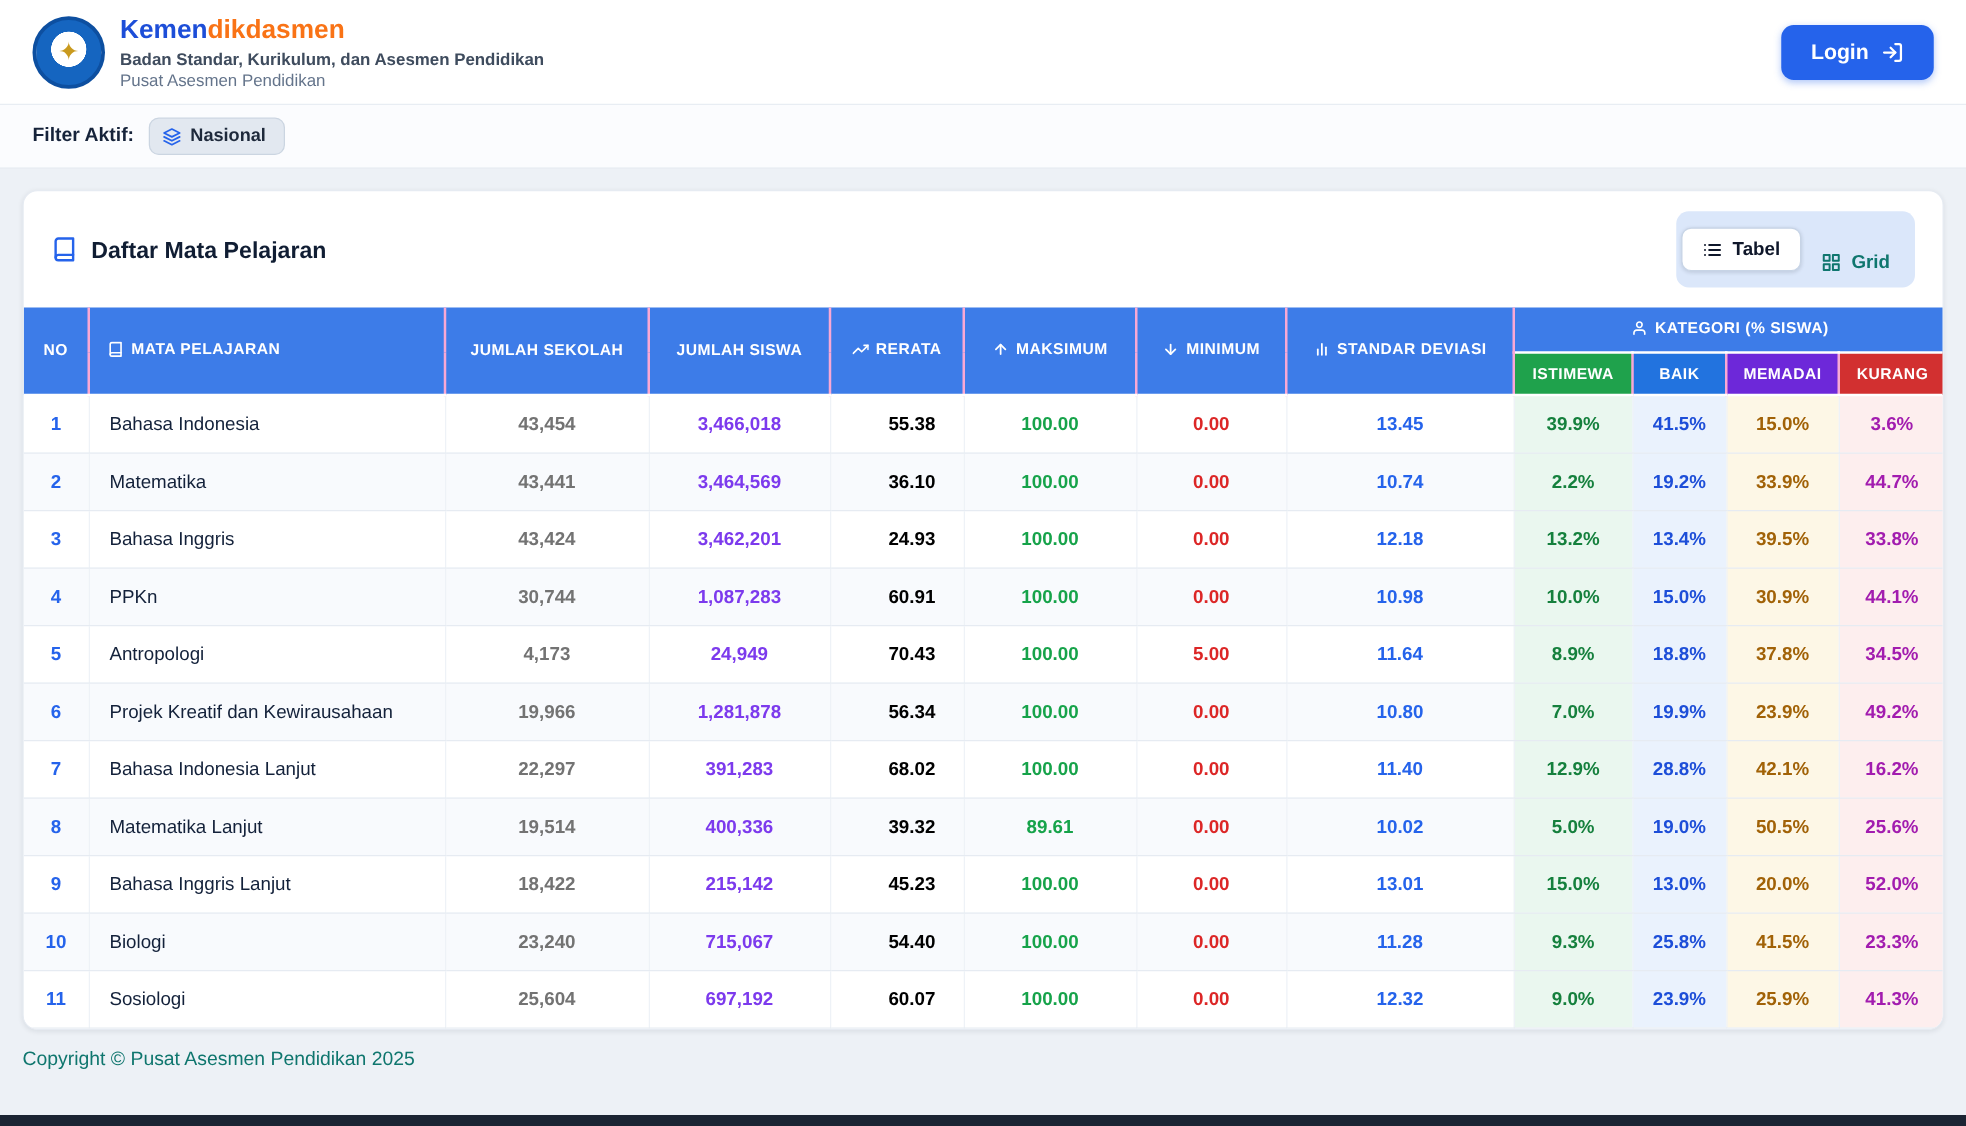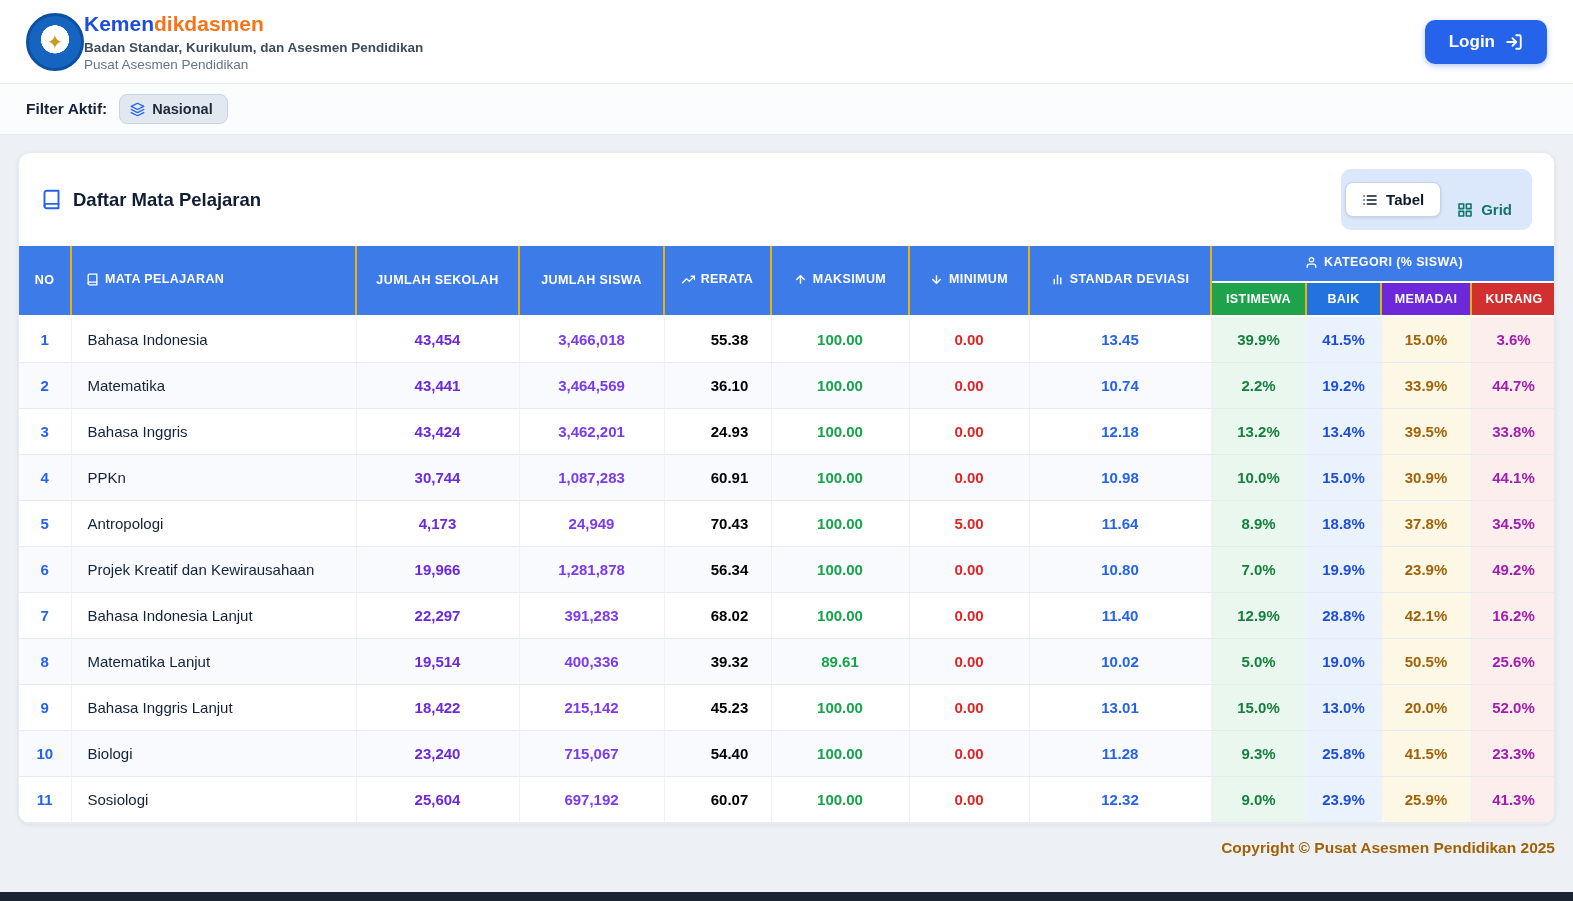--- a/index.html
+++ b/index.html
@@ -23,21 +23,21 @@
   }
   .logo {
     width: 58px; height: 58px;
     border-radius: 50%;
     background: radial-gradient(circle at 50% 45%, #ffffff 0 36%, #1565c0 37% 100%);
     border: 3px solid #0d4fa0;
     display: flex; align-items: center; justify-content: center;
     flex: 0 0 auto;
   }
   .logo .emblem { font-size: 20px; color: #c99a1e; line-height: 1; }
-  .brand { margin-left: 0; }
+  .brand { margin-left: 12px; }
   .brand-title { font-size: 21px; font-weight: bold; line-height: 1.2; }
   .brand-title .b1 { color: #1d4ed8; }
   .brand-title .b2 { color: #f97316; }
   .brand-sub1 { font-size: 13.5px; color: #3f4c5e; margin-top: 3px; font-weight: bold; }
   .brand-sub2 { font-size: 13.5px; color: #64748b; margin-top: 2px; }
   .spacer { flex: 1; }
   .login-btn {
     background: #2563eb; color: #fff; border: none; cursor: pointer;
     font-family: inherit; font-size: 17px; font-weight: bold;
     padding: 12px 24px; border-radius: 10px;
@@ -82,53 +82,53 @@
   }
   .view-btn svg { width: 16px; height: 16px; }
   .view-btn.active { background: #ffffff; color: #0f172a; border: 1px solid #c7d4e6; box-shadow: 0 1px 3px rgba(15,23,42,.12); text-align: right; }
   .view-btn.inactive { color: #0f766e; margin-top: 20px; }
   
   table { width: 100%; border-collapse: collapse; table-layout: fixed; }
   thead th {
     background: #3d7ce8; color: #ffffff;
     font-size: 12.5px; font-weight: bold; letter-spacing: .4px;
     padding: 9px 6px; text-align: center; vertical-align: middle;
-    border-right: 2px solid #eab308; border-bottom: 2px solid #ffffff;
+    border-right: 2px solid #f9a8d4; border-bottom: 2px solid #ffffff;
   }
   thead th:last-child { border-right: none; }
   .th-flex { display: inline-flex; align-items: center; gap: 6px; justify-content: center; }
   .th-flex svg { width: 13px; height: 13px; flex: 0 0 auto; }
   .th-subject .th-flex { justify-content: flex-start; }
   th.th-subject { text-align: left; padding-left: 14px; }
   th.sub-istimewa { background: #1fa24c; }
   th.sub-baik { background: #2273df; }
   th.sub-memadai { background: #6d28d9; }
   th.sub-kurang { background: #d23030; }
   tbody td {
     padding: 14px 8px; font-size: 15px; text-align: center;
     border-bottom: 1px solid #e6ebf2; border-right: 1px solid #eef2f7;
     background: #ffffff;
   }
   tbody tr:nth-child(even) td { background: #f8fafd; }
   td.td-no { color: #2563eb; font-weight: bold; }
   td.td-subject { text-align: left; padding-left: 16px; color: #13213a; font-size: 15px; }
-  td.td-schools { color: #6d28d9; font-weight: bold; }
+  td.td-schools { color: #737373; font-weight: bold; }
   td.td-students { color: #7c3aed; font-weight: bold; }
   td.td-mean { color: #000000; font-weight: bold; padding-left: 32px; }
   td.td-max { color: #16a34a; font-weight: bold; }
   td.td-min { color: #dc2626; font-weight: bold; }
   td.td-stddev { color: #2563eb; font-weight: bold; }
   td.td-istimewa { background: #eaf7ef !important; color: #15803d; font-weight: bold; }
   td.td-baik { background: #eaf2fd !important; color: #1d4ed8; font-weight: bold; }
   td.td-memadai { background: #fdf7e6 !important; color: #a16207; font-weight: bold; }
   td.td-kurang { background: #fdeeee !important; color: #a21caf; font-weight: bold; }
   
   .footer-text {
-    text-align: right; padding: 15px 0 14px 0;
-    font-size: 15.5px; font-weight: bold; color: #a16207;
+    text-align: left; padding: 15px 0 14px 0;
+    font-size: 15.5px; font-weight: normal; color: #0f766e;
   }
   .bottom-bar { height: 9px; background: #1b2433; width: 100%; }
 </style>
 </head>
 <body>
 
 <header class="app-header">
   <div class="logo">
     <span class="emblem">✦</span>
   </div>

